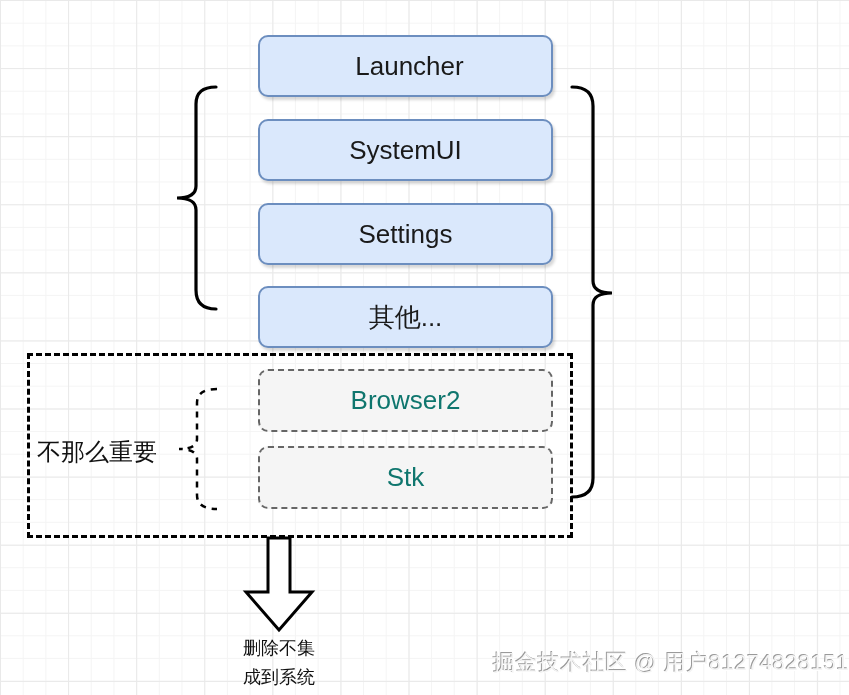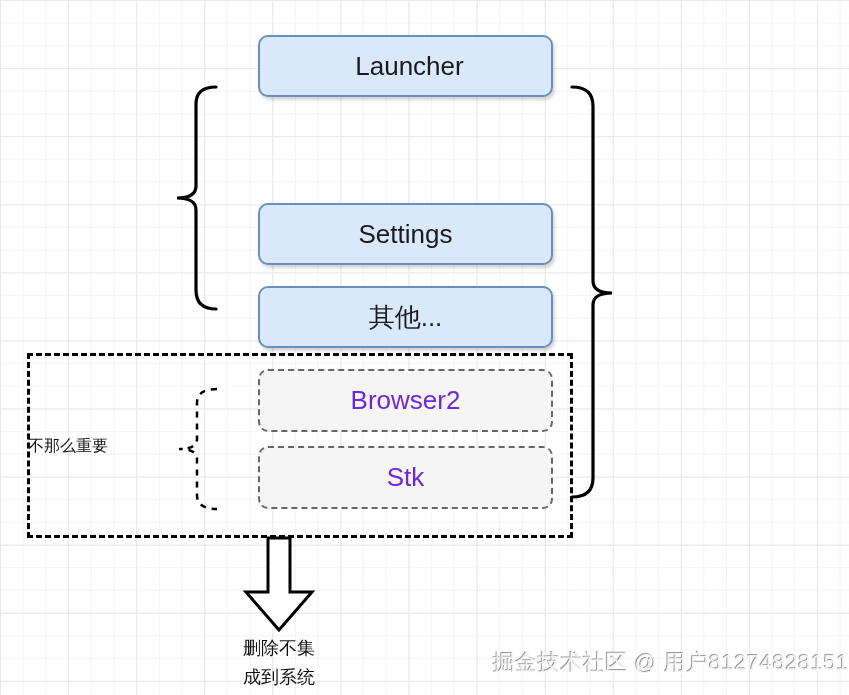--- a/index.html
+++ b/index.html
@@ -30,40 +30,40 @@
     font-size:26px;color:#1a1a1a;
   }
   .node.blue{
     background:var(--node-fill);
     border:2px solid var(--node-border);
     box-shadow:2px 3px 3px rgba(0,0,0,0.16);
   }
   .node.gray{
     background:var(--muted-fill);
     border:2px dashed var(--muted-border);
-    color:#6d28d9;height:63px;
+    color:#0f766e;height:63px;
   }
   .node.launcher{top:35px;padding-left:8px;}
   .node.systemui{top:119px;}
   .node.settings{top:203px;}
   .node.others{top:286px;}
   .node.browser2{top:369px;}
   .node.stk{top:446px;}
   .group-rect{
     position:absolute;left:27px;top:353px;width:546px;height:185px;
     box-sizing:border-box;border:3px dashed var(--line);
     background:transparent;
   }
   .label-important{
     position:absolute;left:61px;top:183px;width:100px;
     text-align:center;font-size:26px;color:#111111;
   }
   .label-less-important{
-    position:absolute;left:28px;top:436px;
-    font-size:16px;color:#111111;white-space:nowrap;
+    position:absolute;left:37px;top:436px;
+    font-size:24px;color:#111111;white-space:nowrap;
   }
   .brace{position:absolute;}
   .brace.left{left:170px;top:82px;}
   .brace.right{left:566px;top:82px;}
   .brace.small{left:172px;top:383px;}
   .arrow{position:absolute;left:238px;top:536px;z-index:3;}
   .arrow-caption{
     position:absolute;left:199px;top:634px;width:160px;
     text-align:center;font-size:18px;line-height:29px;
     color:#111111;white-space:pre-line;
@@ -81,20 +81,23 @@
 
 <div class="canvas">
 
 
   <svg class="brace left" width="52" height="232" viewBox="0 0 52 232">
     <path d="M46,5 Q26,5 26,22 L26,104 Q26,116 7,116 Q26,116 26,128 L26,208 Q26,227 46,227" fill="none" stroke-width="3.2" stroke-linecap="round" stroke="#000000"></path>
   </svg>
 
   <div class="node blue launcher">
     <span>Launcher</span>
+  </div>
+  <div class="node blue systemui">
+    <span>SystemUI</span>
   </div>
   <div class="node blue others">
     <span>其他...</span>
   </div>
   <div class="node blue settings">
     <span>Settings</span>
   </div>
 
   <svg class="brace right" width="52" height="420" viewBox="0 0 52 420">
     <path d="M6,5 Q27,5 27,24 L27,199 Q27,211 46,211 Q27,211 27,223 L27,396 Q27,415 6,415" fill="none" stroke-width="3.2" stroke-linecap="round" stroke="#000000"></path>

